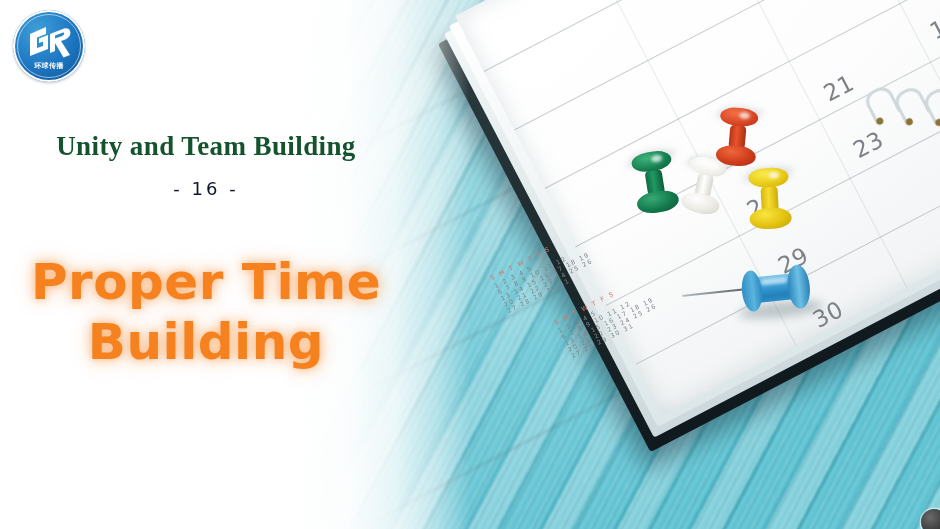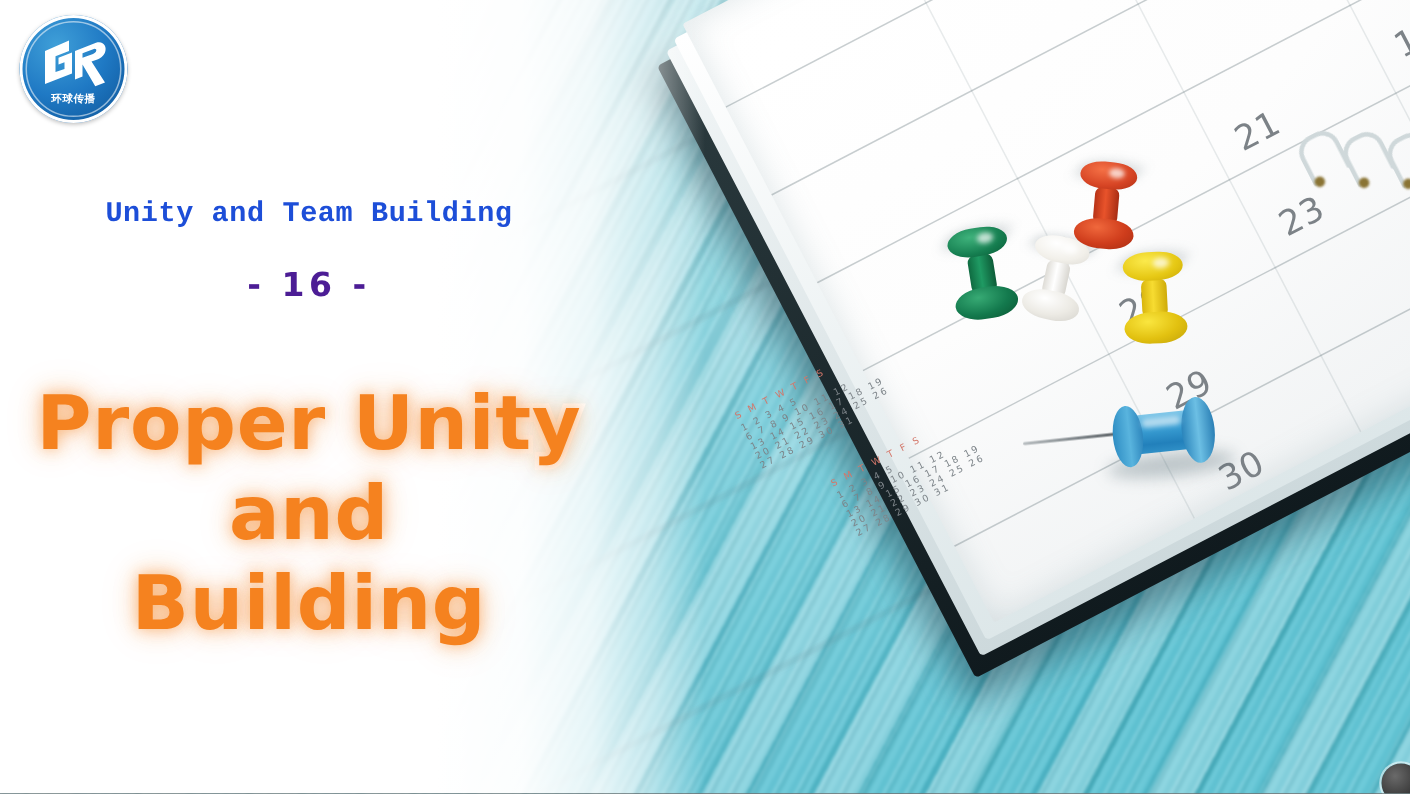--- a/index.html
+++ b/index.html
@@ -169,26 +169,26 @@
   }
   .logo .mono{position:absolute;left:50%;top:45%;transform:translate(-50%,-50%);}
   .logo .cn{
     position:absolute;left:50%;bottom:11px;transform:translateX(-50%);
     color:#ffffff;font-size:7px;letter-spacing:.4px;white-space:nowrap;font-weight:bold;
   }
 
   
   .sub{
     position:absolute;left:0;top:131px;width:412px;text-align:center;
-    color:#1d4ed8;font-size:19px;font-weight:bold;letter-spacing:.4px;
-    font-family:Liberation Mono, monospace;
+    color:#14532d;font-size:27px;font-weight:bold;letter-spacing:.4px;
+    font-family:Liberation Serif, serif;
   }
   .num{
     position:absolute;left:0;top:178px;width:412px;text-align:center;
-    color:#4c1d95;font-size:22px;font-weight:bold;letter-spacing:3px;
+    color:#0f172a;font-size:18px;font-weight:normal;letter-spacing:3px;
   }
   .title{
     position:absolute;left:0;top:252px;width:412px;text-align:center;
     color:#f5821f;font-size:50px;font-weight:bold;line-height:60px;
     letter-spacing:.5px;
     -webkit-text-stroke:6px #ffffff;
     paint-order:stroke fill;
     text-shadow:
       0 0 9px rgba(245,130,31,.45),
       0 0 16px rgba(245,130,31,.30),
@@ -323,20 +323,19 @@
       <path d="M24 9 L38 3.5 C43 2 45.5 6 44 10 C43 13 39 15 35 16 L44 30 L37.5 32.5 L29 18 L29 26 L24 28 Z
                M29 13.5 L36 11 C38.5 10 39 7.5 37 7.5 L29 10.5 Z" fill="#ffffff"></path>
     </svg>
     <div class="cn">环球传播</div>
   </div>
 
   <div class="sub">Unity and Team Building</div>
   <div class="num">- 16 -</div>
 
   <div class="title">
-    <span class="ln">Proper Unity</span>
-    <span class="ln">and</span>
+    <span class="ln">Proper Time</span>
     <span class="ln">Building</span>
   </div>
 
   <div class="corner-badge"></div>
 
 </div>
 
 </body></html>

